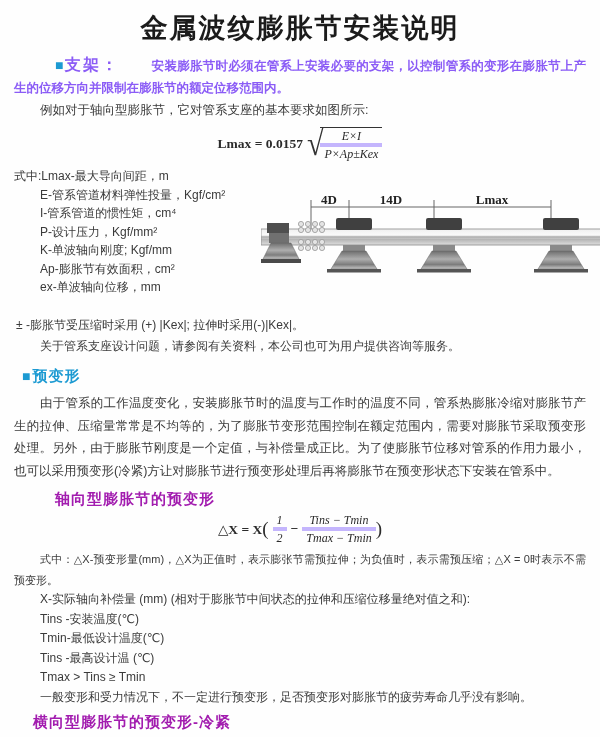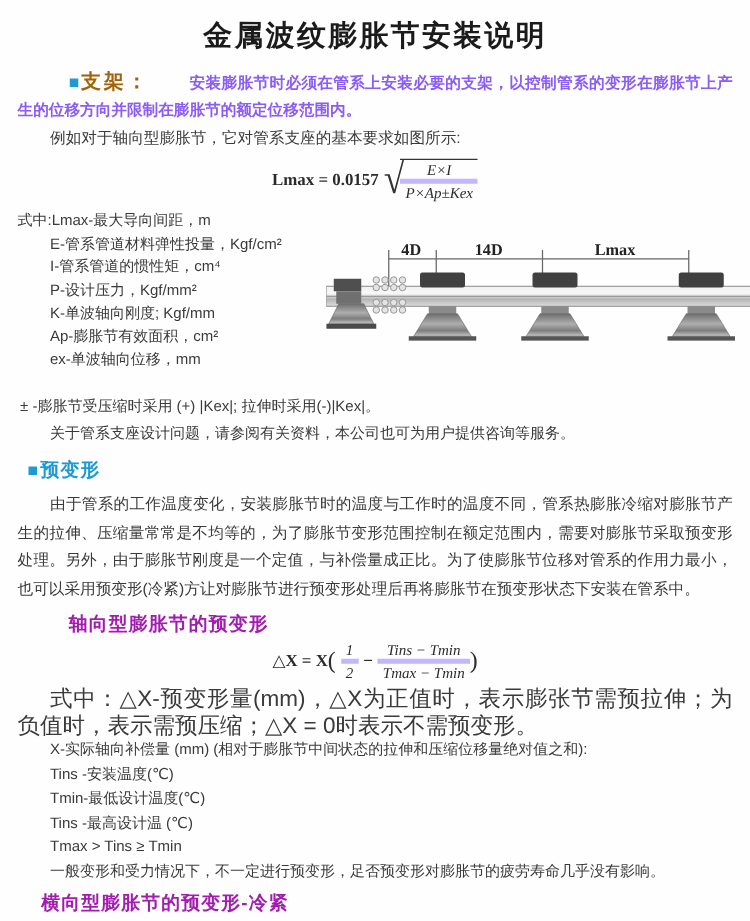--- a/index.html
+++ b/index.html
@@ -3,29 +3,29 @@
 <meta charset="utf-8">
 <style>
   html,body{margin:0;padding:0;}
   body{
     width:600px;height:737px;overflow:hidden;background:#fefefe;
     font-family:"Liberation Sans","DejaVu Sans",sans-serif;
     color:#3a3a3a;
   }
   .page{padding:10px 14px 0 14px;position:relative;}
   .doc-title{
-    text-align:center;font-size:23px;font-weight:bold;color:#1b1b1b;
+    text-align:center;font-size:27px;font-weight:bold;color:#1b1b1b;
     letter-spacing:2px;margin:4px 0 12px 0;line-height:28px;
   }
   .para{font-size:12.5px;line-height:22px;margin:0;text-align:justify;}
   .indent1{text-indent:41px;}
   .indent2{text-indent:26px;}
   .bold-body{font-weight:bold;color:#8b5cf6;margin-left:32px;}
   .sq{color:#1c9ad2;font-size:14px;margin-right:1px;}
-  .blue-inline{color:#a16207;font-size:16px;font-weight:bold;letter-spacing:2px;font-family:Liberation Serif, serif;}
+  .blue-inline{color:#8b5cf6;font-size:16px;font-weight:bold;letter-spacing:2px;font-family:Liberation Serif, serif;}
   .blue-h2{color:#1c9ad2;font-size:15px;font-weight:bold;letter-spacing:1px;margin:10px 0 6px 0;}
   .blue-h3{color:#a21caf;font-size:15px;font-weight:bold;letter-spacing:1px;}
   
   .serif{font-family:"Liberation Serif","DejaVu Serif",serif;}
   .formula{ text-align:center; color:#2b2b2b; }
   .formula .flhs{font-weight:bold;font-size:13.5px;}
   .frac{display:inline-block;vertical-align:middle;font-style:italic;font-size:12px;line-height:14px;}
   .frac .num{display:block;padding:0 4px;}
   .frac .den{display:block;border-top:4px solid #c4b5fd;padding:0 4px;}
   .sqrt-sym{font-size:30px;font-weight:normal;vertical-align:middle;display:inline-block;transform:scaleY(1.15);margin-right:-3px;color:#333;}
@@ -160,21 +160,21 @@
 
   <div class="blue-h3" style="margin:8px 0 2px 41px;">轴向型膨胀节的预变形</div>
 
   <div class="formula serif" style="margin:4px 0 4px 0;">
     <span class="fmid">△X = X</span><span class="paren">(</span>
     <span class="frac"><span class="num">1</span><span class="den">2</span></span>
     <span class="fmid">−</span>
     <span class="frac"><span class="num">Tins − Tmin</span><span class="den">Tmax − Tmin</span></span><span class="paren">)</span>
   </div>
 
-  <p class="para indent2" style="font-size:18px;line-height:20.5px;">式中：△X-预变形量(mm)，△X为正值时，表示膨张节需预拉伸；为负值时，表示需预压缩；△X = 0时表示不需预变形。</p>
+  <p class="para indent2" style="font-size:11px;line-height:20.5px;">式中：△X-预变形量(mm)，△X为正值时，表示膨张节需预拉伸；为负值时，表示需预压缩；△X = 0时表示不需预变形。</p>
   <p class="temp-line">X-实际轴向补偿量 (mm) (相对于膨胀节中间状态的拉伸和压缩位移量绝对值之和):</p>
   <p class="temp-line">Tins -安装温度(℃)</p>
   <p class="temp-line">Tmin-最低设计温度(℃)</p>
   <p class="temp-line">Tins -最高设计温 (℃)</p>
   <p class="temp-line">Tmax &gt; Tins ≥ Tmin</p>
   <p class="para indent2" style="font-size:12px;line-height:19.5px;">一般变形和受力情况下，不一定进行预变形，足否预变形对膨胀节的疲劳寿命几乎没有影响。</p>
 
   <div class="blue-h3" style="margin:6px 0 2px 19px;">横向型膨胀节的预变形-冷紧</div>
 
   <div class="formula serif" style="margin:6px 0 6px 0;">

